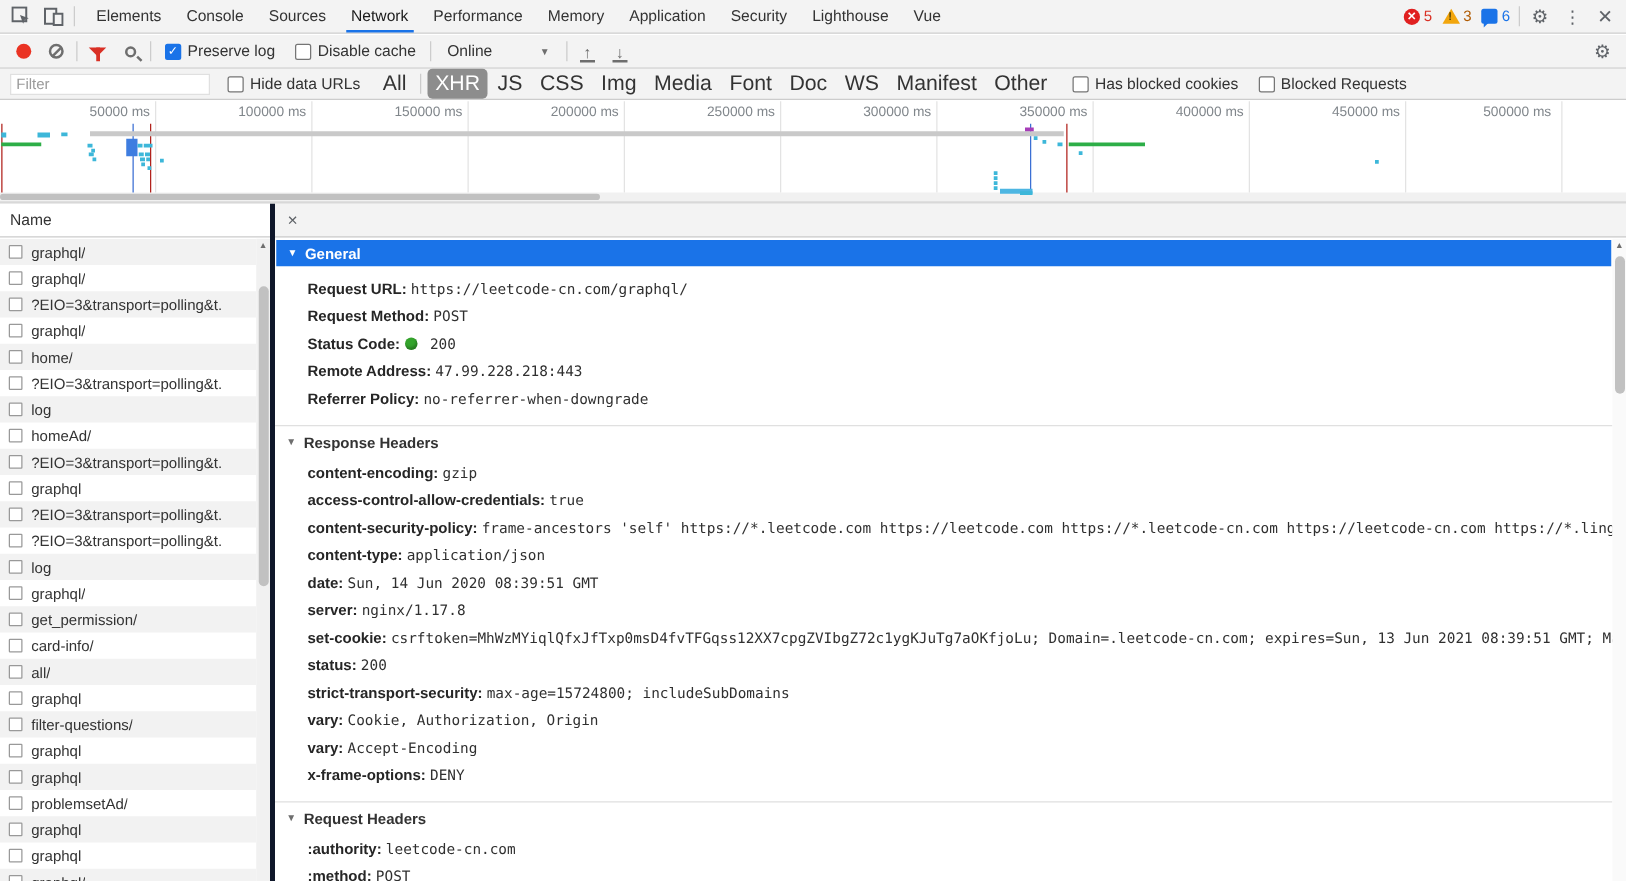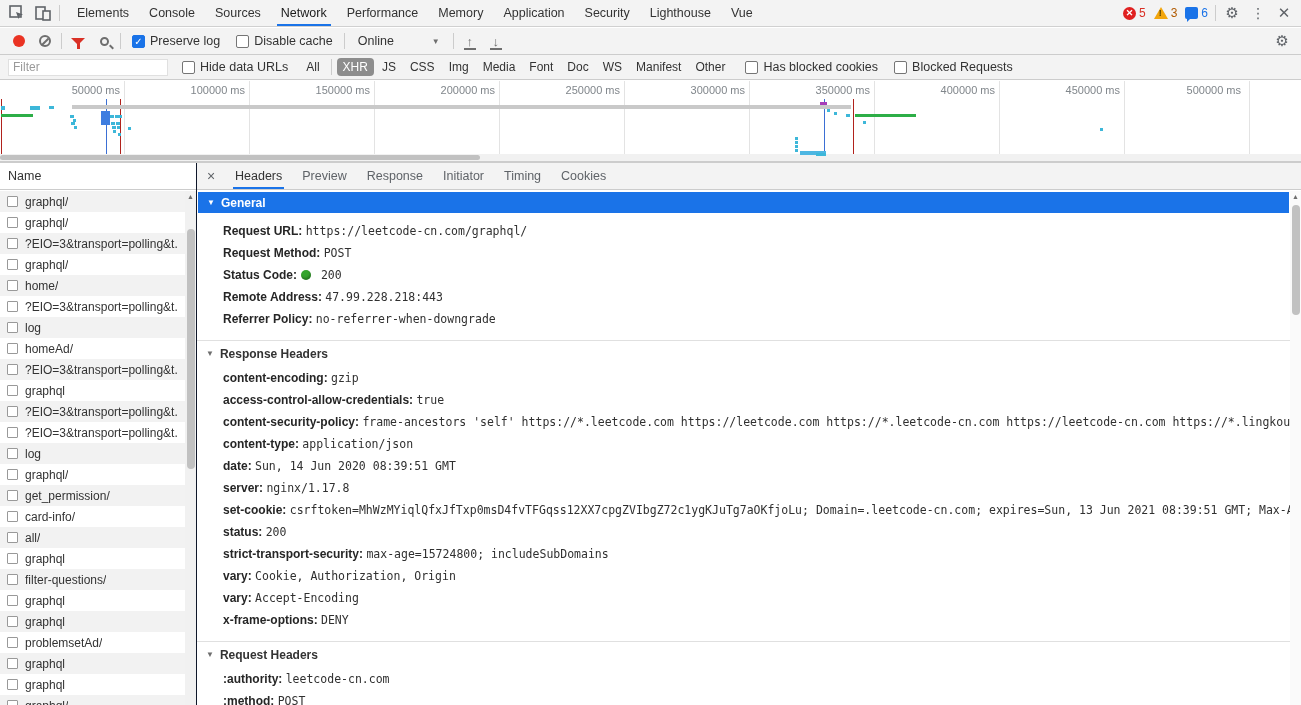--- a/index.html
+++ b/index.html
@@ -44,36 +44,36 @@
   .toolbar .right-gear { margin-left:auto; margin-right:6px; }
   .gear { font-size:15px; color:#5f6368; }
 
   
   .filterbar { position:absolute; left:0; top:55px; width:1301px; height:25px; background:#f3f3f3;
                border-bottom:1px solid #ccc; display:flex; align-items:center; padding-left:8px; }
   .filter-input { width:160px; height:17px; border:1px solid #e0e0e0; background:#fff; font-size:12px;
                   padding:0 4px; color:#333; font-family:"Liberation Sans",sans-serif; }
   .filter-input::placeholder { color:#9a9a9a; }
   .pills { display:flex; align-items:center; gap:2px; }
-  .pill { padding:2px 6px; border-radius:4px; color:#333; cursor:pointer; font-size:12px; }
+  .pill { padding:2px 6px; border-radius:4px; color:#333; cursor:pointer; font-size:17px; }
   .pill.active { background:#8d8d8d; color:#fff; }
 
   
   .timeline { position:absolute; left:0; top:81px; width:1301px; height:81px; background:#fff; border-bottom:1px solid #ccc; }
   .grid-v { position:absolute; top:0; bottom:7px; width:1px; background:#e3e3e3; }
   .ruler-label { position:absolute; top:3px; font-size:11px; color:#80868b; transform:translateX(-100%); white-space:nowrap; }
   .mark { position:absolute; }
   .vline { position:absolute; top:18px; bottom:7px; width:1px; }
   .hscroll { position:absolute; left:0; bottom:0; height:7px; width:1301px; background:#f1f1f1; }
   .hthumb { position:absolute; left:0; top:1px; height:5px; width:480px; background:#c1c1c1; border-radius:3px; }
 
   
   .main { position:absolute; left:0; top:162px; width:1301px; height:543px; display:flex; border-top:1px solid #ccc; }
 
-  .sidebar { width:197px; border-right:1px solid #0f172a; position:relative; background:#fff; }
+  .sidebar { width:220px; border-right:4px solid #0f172a; position:relative; background:#fff; }
   .name-header { height:27px; line-height:27px; padding-left:8px; border-bottom:1px solid #ccc; color:#333; font-size:12.5px; background:#fff; }
   .req-list { position:absolute; top:28px; left:0; right:11px; bottom:0; overflow:hidden; }
   .req-row { height:21px; display:flex; align-items:center; gap:7px; padding-left:7px; cursor:pointer; white-space:nowrap; }
   .req-row:nth-child(odd) { background:#f2f2f2; }
   .req-check { width:11px; height:11px; border:1px solid #999; border-radius:1px; background:#fff; flex:0 0 auto; }
   .req-name { font-size:12px; color:#333; overflow:hidden; }
   .vscroll { position:absolute; top:28px; right:0; width:11px; bottom:0; background:#f1f1f1; }
   .vs-arrow { height:11px; text-align:center; font-size:7px; color:#6e6e6e; line-height:11px; }
   .vthumb { position:absolute; left:1.5px; width:8px; background:#c1c1c1; border-radius:4px; }
 
@@ -392,28 +392,20 @@
       </div>
     <div class="vscroll">
       <div class="vs-arrow">▲</div>
       <div class="vthumb" style="top:38px;height:240px;"></div>
     </div>
   </div>
 
   <div class="detail">
     <div class="dtabs">
       <div class="dclose">×</div>
-      <div id="detail-tabs" style="display:flex;align-items:center;">
-          <div class="dtab active">Headers</div>
-          <div class="dtab">Preview</div>
-          <div class="dtab">Response</div>
-          <div class="dtab">Initiator</div>
-          <div class="dtab">Timing</div>
-          <div class="dtab">Cookies</div>
-        </div>
     </div>
     <div class="dcontent" id="detail-content">
         <div class="section">
           <div class="sec-head selected">
             <span class="tri">▼</span>
             <span>General</span>
           </div>
           <div class="fields">
             <div class="field"><span class="fname">Request URL:</span> <span class="fval"> https://leetcode-cn.com/graphql/</span></div>
             <div class="field"><span class="fname">Request Method:</span> <span class="fval"> POST</span></div>

